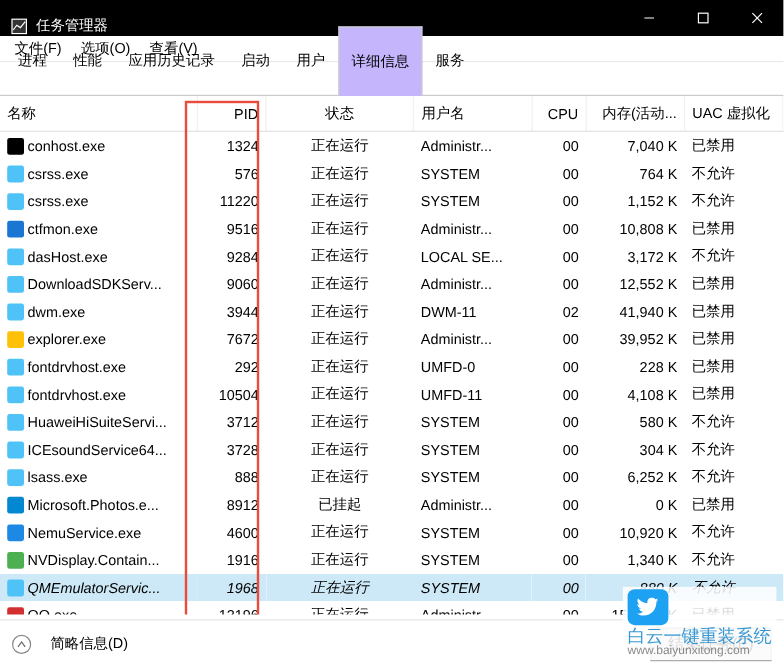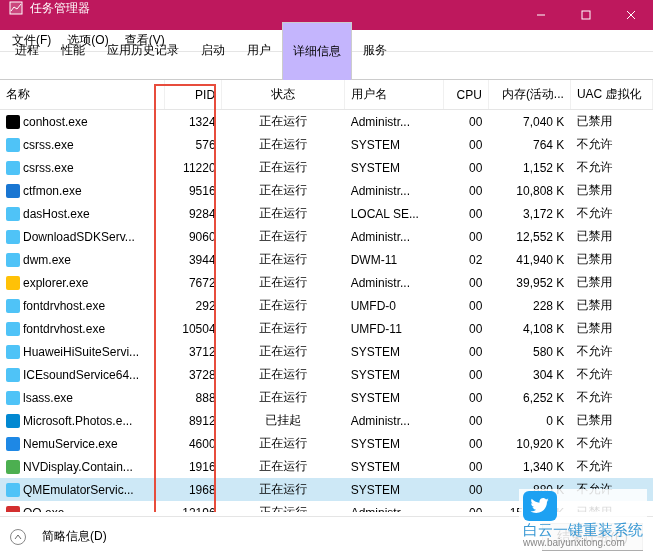--- a/index.html
+++ b/index.html
@@ -1,37 +1,37 @@
 <!DOCTYPE html>
 <html><head>
 <meta charset="utf-8">
 <style>
 * { margin: 0; padding: 0; box-sizing: border-box; font-family: "Microsoft YaHei", "Segoe UI", sans-serif; }
 body { width: 653px; height: 556px; overflow: hidden; background: #fff; position: relative; }
 
-.titlebar { height: 30px; background: #be185d; color: #fff; display: flex; align-items: flex-start; padding-left: 8px; font-size: 12px; }
+.titlebar { height: 30px; background: #000000; color: #fff; display: flex; align-items: flex-end; padding-left: 8px; font-size: 12px; }
 .titlebar .icon-app { width: 16px; height: 16px; margin-right: 6px; display: inline-flex; align-items: center; justify-content: center; }
 .titlebar .title { flex: 1; }
 .winbtns { display: flex; height: 100%; }
 .winbtn { width: 45px; height: 30px; display: flex; align-items: center; justify-content: center; color: #fff; }
 .winbtn svg { stroke: #fff; }
 
 .menubar { height: 22px; background: #fff; display: flex; align-items: center; padding: 0 4px; border-bottom: 1px solid #e5e5e5; font-size: 12px; }
 .menuitem { padding: 2px 8px; cursor: default; }
 
 .tabs { height: 28px; display: flex; align-items: flex-end; padding: 4px 4px 0 4px; border-bottom: 1px solid #ccc; font-size: 12px; background: #fff; }
 .tab { padding: 20px 10px; border: 1px solid transparent; border-bottom: none; cursor: default; position: relative; }
 .tab.active { border-color: #ccc; background: #c4b5fd; top: 1px; }
 
 .table-wrap { height: 432px; overflow: hidden; position: relative; }
 table { width: 100%; border-collapse: collapse; font-size: 12px; table-layout: fixed; }
 th { text-align: left; font-weight: normal; padding: 6px 6px; border-bottom: 1px solid #e5e5e5; background: #fff; white-space: nowrap; overflow: hidden; text-overflow: ellipsis; border-right: 1px solid #f0f0f0; }
 td { padding: 3px 6px; white-space: nowrap; overflow: hidden; text-overflow: ellipsis; }
 tbody tr { height: 22px; padding-left: 44px; }
-tbody tr.sel { background: #cde8f6; }
+tbody tr.sel { background: #cde8f6; font-style: italic; }
 .col-name { width: 160px; }
 .col-pid { width: 56px; text-align: right; }
 .col-status { width: 120px; text-align: center; }
 .col-user { width: 96px; }
 .col-cpu { width: 44px; text-align: right; }
 .col-mem { width: 80px; text-align: right; }
 .col-uac { width: 80px; }
 td.col-pid, th.col-pid, td.col-cpu, th.col-cpu, td.col-mem, th.col-mem { text-align: right; }
 .proc-icon { display: inline-block; width: 14px; height: 14px; vertical-align: -3px; margin-right: 3px; border-radius: 2px; }
 

